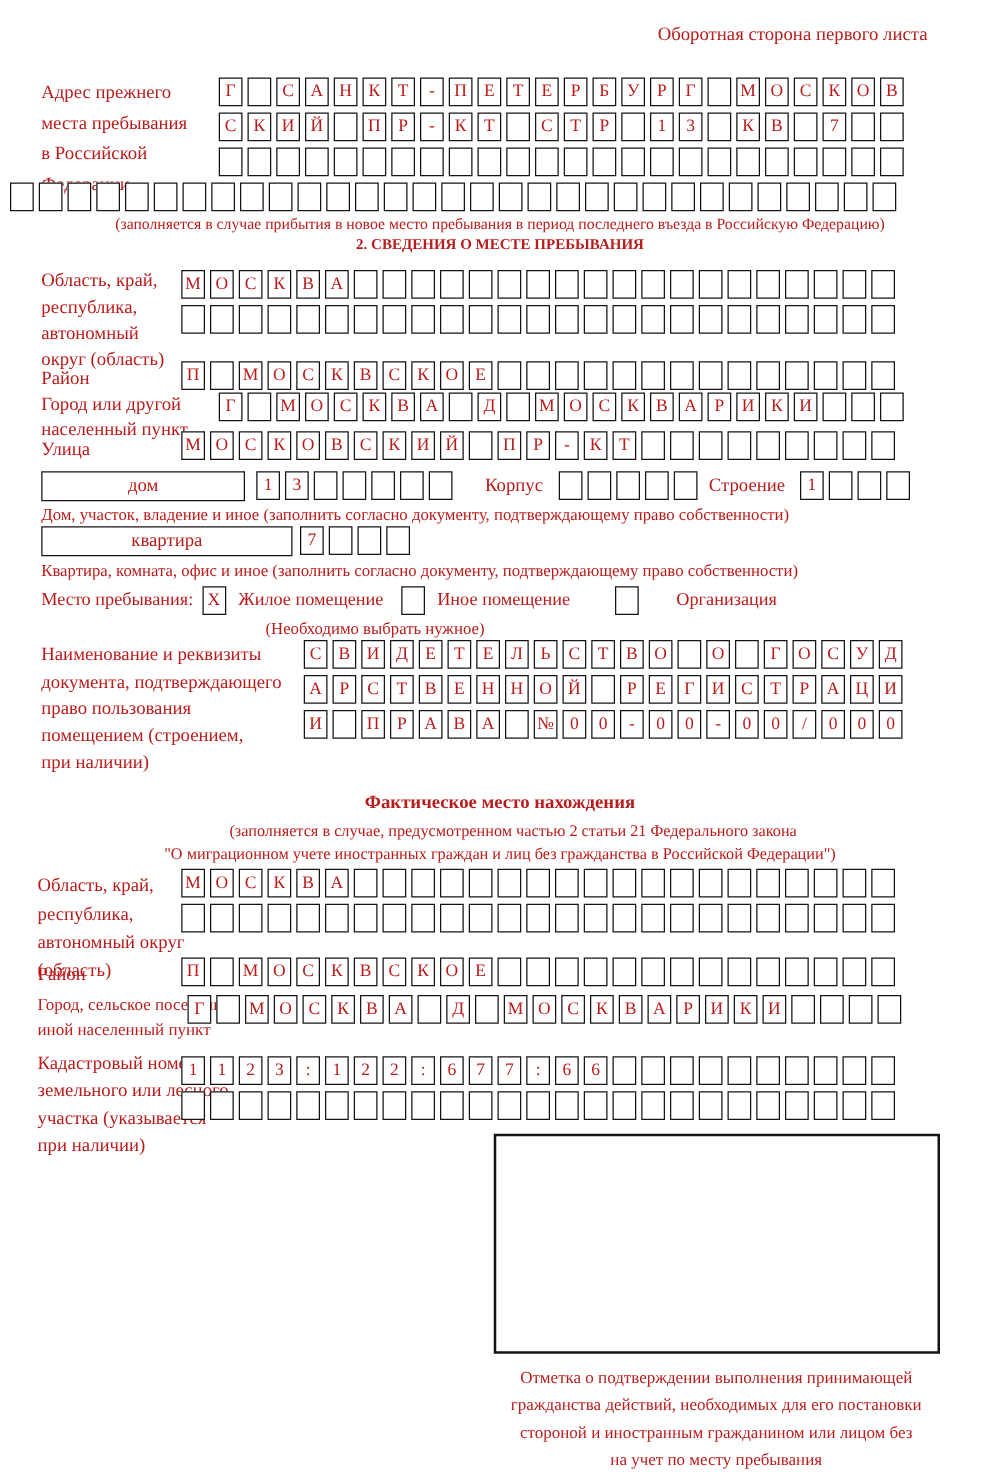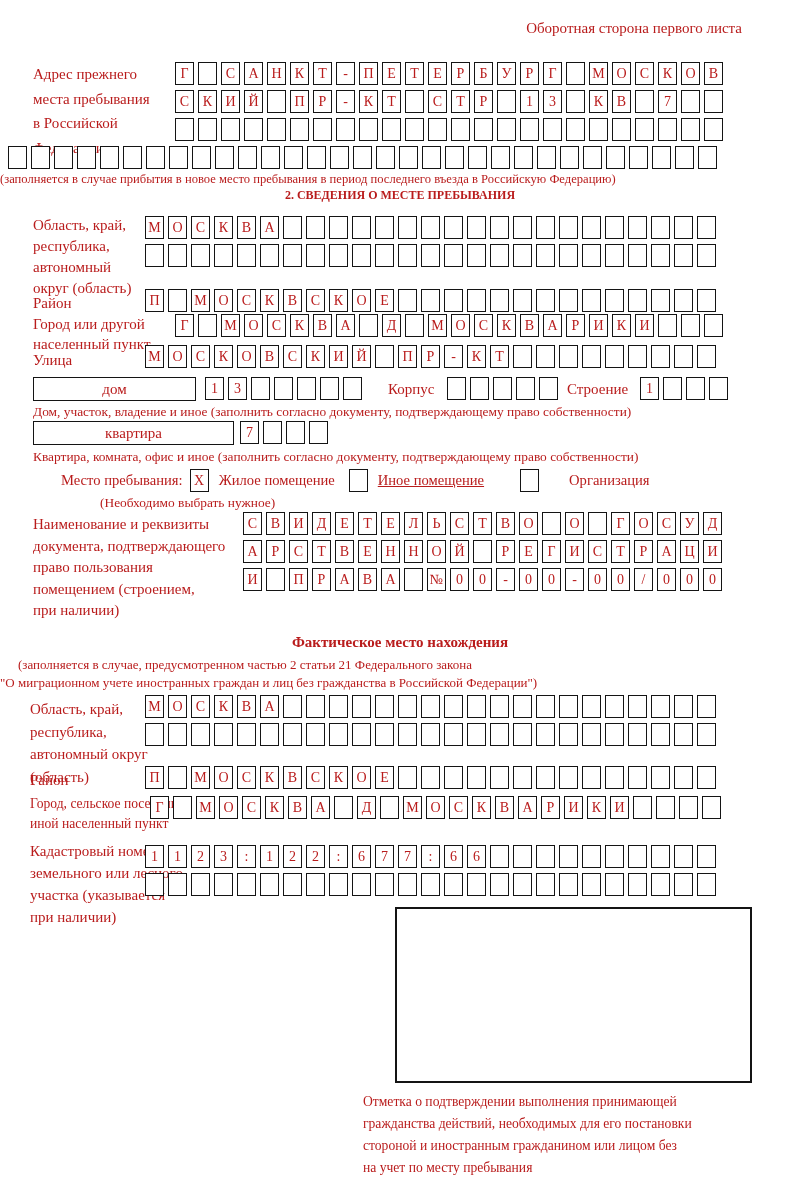--- a/index.html
+++ b/index.html
@@ -6,21 +6,21 @@
   #page{position:relative;width:800px;height:1180px;background:#ffffff;
         font-family:"Liberation Serif","DejaVu Serif",serif;color:#b91c1c;overflow:hidden;}
   .abs{position:absolute;}
   .lbl{font-size:15px;line-height:21px;}
   .lbl-sm{font-size:13.6px;line-height:20px;}
   .cellrow{position:absolute;display:flex;gap:4px;}
   .cell{flex:0 0 auto;width:17px;height:21px;border:1.5px solid #141414;
         text-align:center;font-size:14px;line-height:21px;background:#fff;}
   .widebox{position:absolute;border:1.5px solid #141414;height:22px;
            text-align:center;font-size:15px;line-height:22px;background:#fff;}
-  .caption{position:absolute;}
+  .caption{position:absolute;text-align:center;}
   .title{position:absolute;font-weight:bold;text-align:center;width:800px;left:0;}
   .stamp{position:absolute;border:2px solid #141414;background:#fff;}
 </style>
 </head>
 <body>
 
 <div id="page">
 
   <div class="abs" style="top:20px;right:58px;font-size:15px;">Оборотная сторона первого листа</div>
 
@@ -324,30 +324,30 @@
 
   <div class="widebox" style="left:33px;top:421px;width:199px;">квартира</div>
   <div class="cellrow" style="left:240px;top:421px;">
       <span class="cell">7</span>
       <span class="cell"></span>
       <span class="cell"></span>
       <span class="cell"></span>
     </div>
   <div class="abs" style="left:33px;top:449px;font-size:13.4px;">Квартира, комната, офис и иное (заполнить согласно документу, подтверждающему право собственности)</div>
 
-  <div class="abs" style="left:33px;top:469px;display:flex;align-items:center;font-size:14.6px;margin-left:28px;">
+  <div class="abs" style="left:33px;top:469px;display:flex;align-items:center;font-size:14.6px;">
     <span>Место пребывания:</span>
     <span class="cellrow" style="position:static;margin-left:7px;">
         <span class="cell">X</span>
       </span>
     <span style="margin-left:10px;">Жилое помещение</span>
     <span class="cellrow" style="position:static;margin-left:14px;">
         <span class="cell"></span>
       </span>
-    <span style="margin-left:10px;text-decoration:underline;">Иное помещение</span>
+    <span style="margin-left:10px;">Иное помещение</span>
     <span class="cellrow" style="position:static;margin-left:36px;">
         <span class="cell"></span>
       </span>
     <span style="margin-left:30px;">Организация</span>
   </div>
   <div class="caption" style="left:100px;top:495px;width:400px;font-size:13.4px;">(Необходимо выбрать нужное)</div>
 
   <div class="abs lbl" style="left:33px;top:514px;line-height:21.5px;">
     <div>Наименование и реквизиты</div>
     <div>документа, подтверждающего</div>

